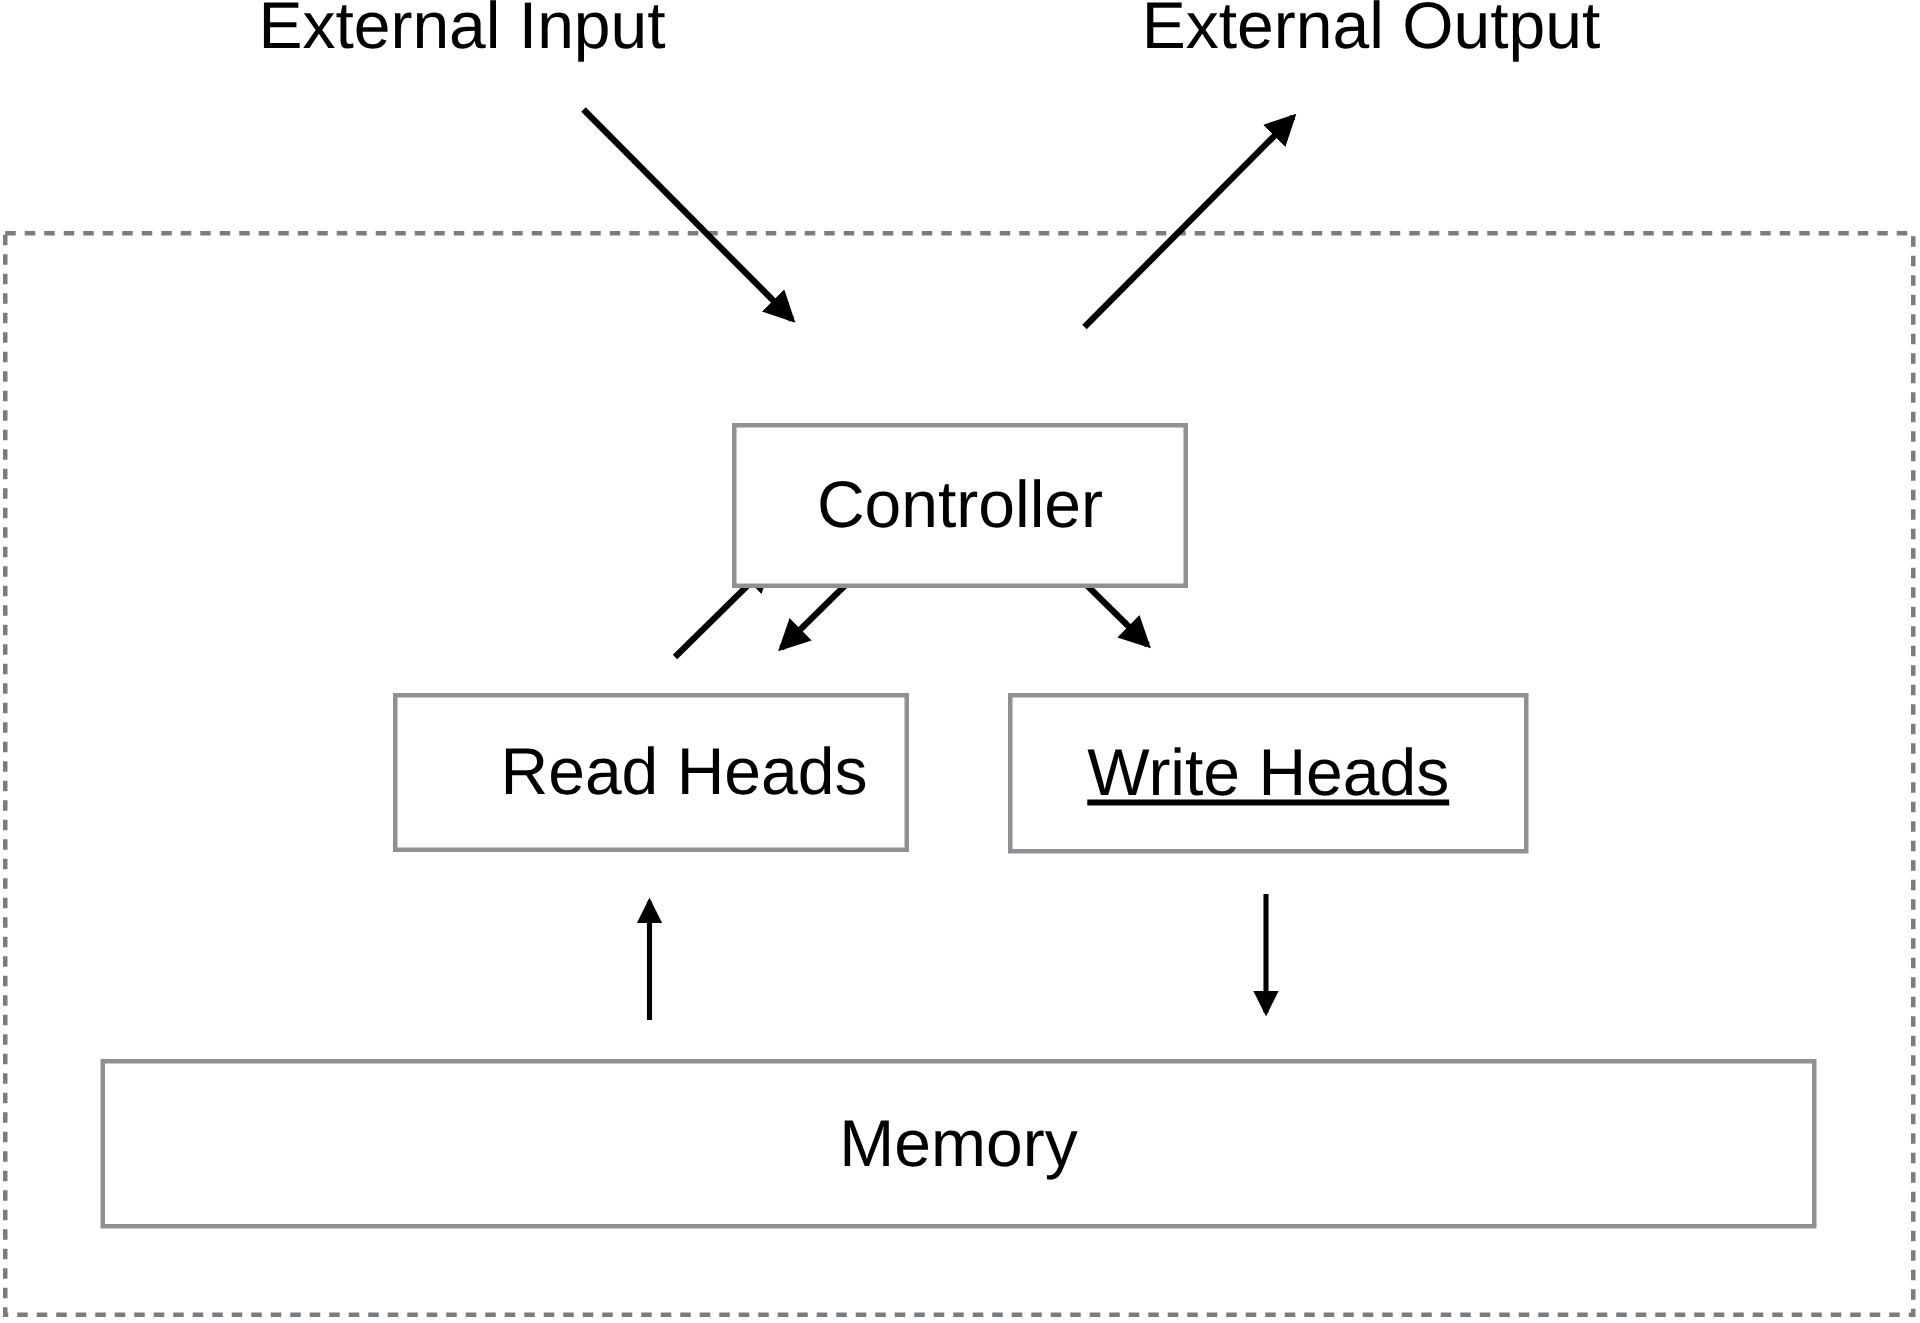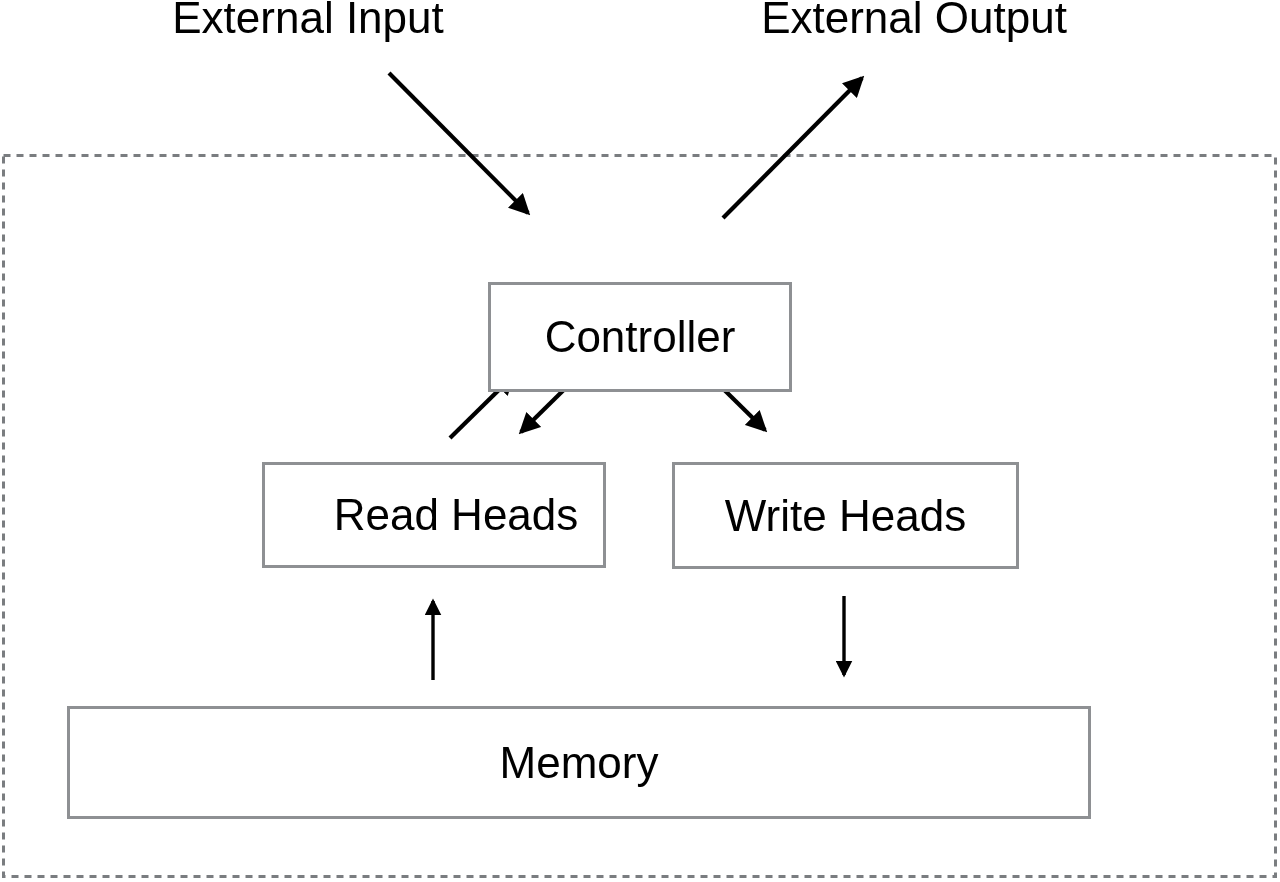--- a/index.html
+++ b/index.html
@@ -38,22 +38,22 @@
     background: #ffffff;
     border: 3px solid var(--box-border, #8e9093);
     display: flex;
     align-items: center;
     justify-content: center;
     font-size: 44px;
     white-space: nowrap;
   }
   .node.controller  { left: 488px; top: 238px; width: 304px;  height: 110px; margin-top: 44px; }
   .node.read-heads  { left: 262px; top: 462px; width: 344px;  height: 106px; padding-left: 44px; }
-  .node.write-heads { left: 672px; top: 462px; width: 347px;  height: 107px; }
-  .node.memory      { left: 67px;  top: 706px; width: 1024px; height: 113px; }
+  .node.write-heads { left: 672px; top: 462px; width: 347px;  height: 107px; text-decoration: underline; }
+  .node.memory      { left: 67px;  top: 706px; width: 1144px; height: 113px; }
   .boundary-rect {
     fill: none;
     stroke: var(--dashed-border, #7a7d80);
     stroke-width: 3;
     stroke-dasharray: 7 6;
   }
   .edge {
     stroke: var(--arrow, #000000);
     fill: none;
   }

